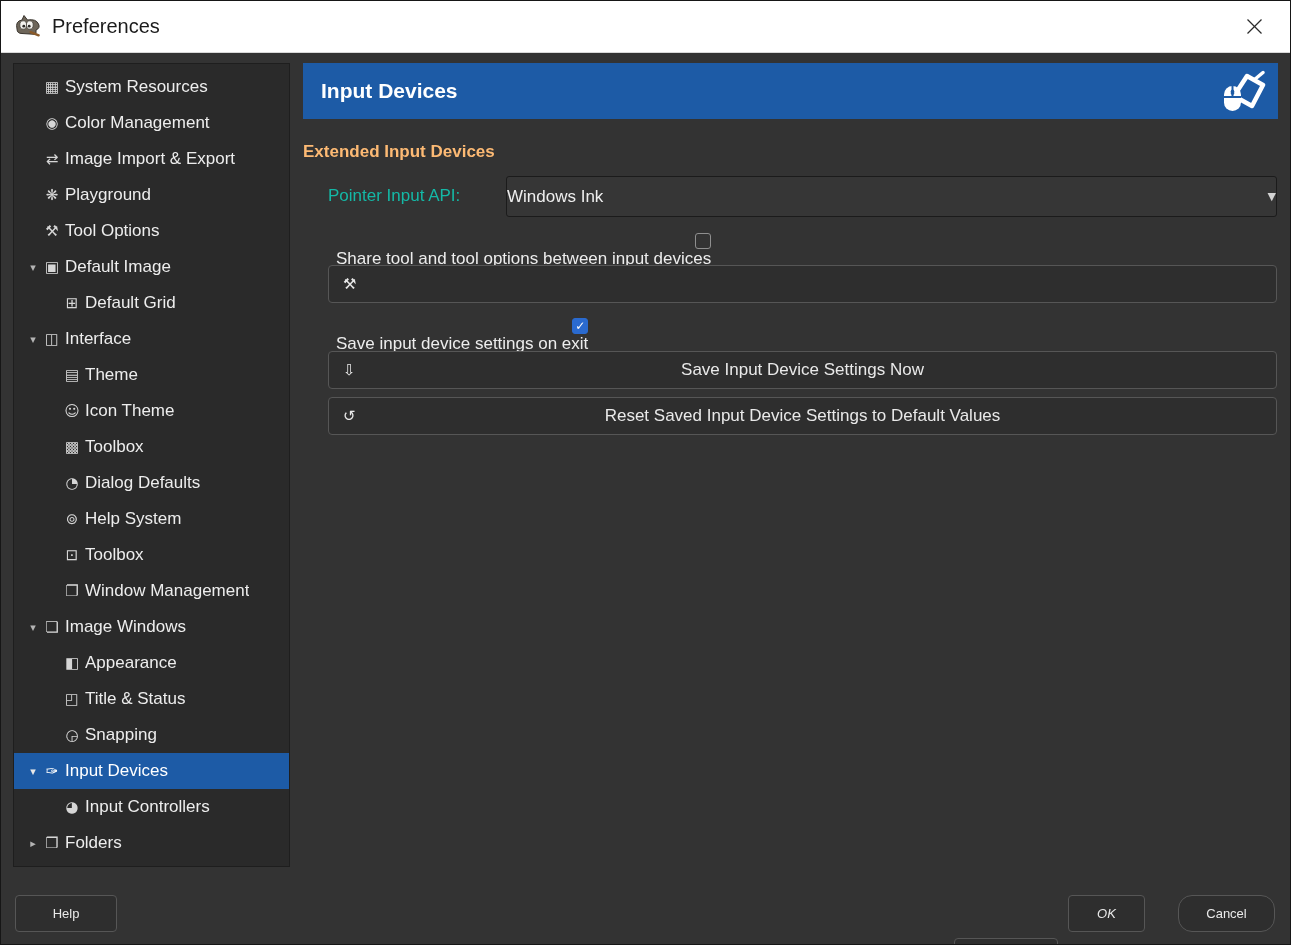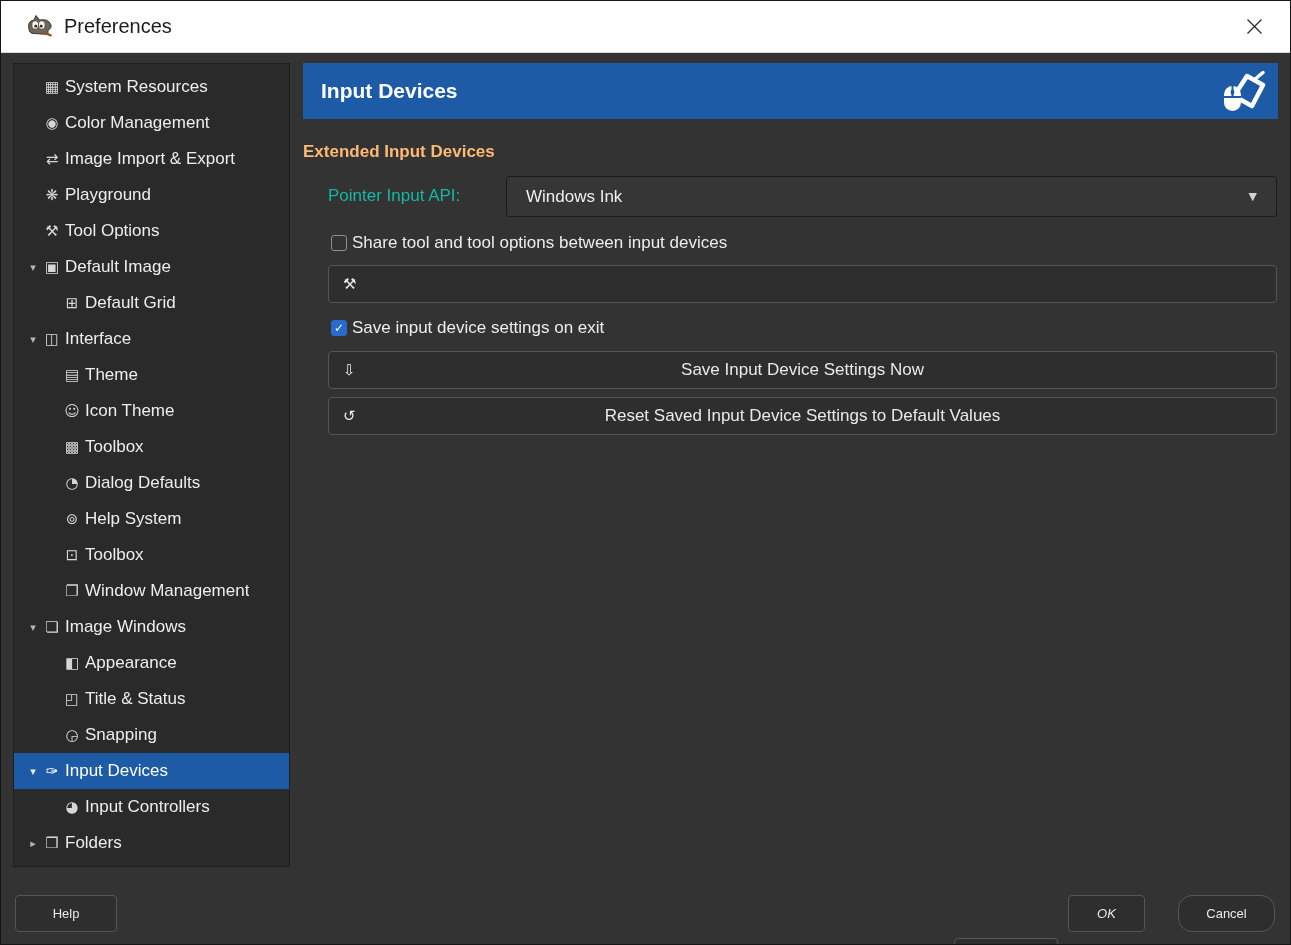--- a/index.html
+++ b/index.html
@@ -4,21 +4,21 @@
 <style>
   html,body{margin:0;padding:0;background:#555;}
   .window{
     position:relative; width:1291px; height:945px; box-sizing:border-box;
     background:var(--body-bg,#333333); border:1px solid #161616; overflow:hidden;
     font-family:"Liberation Sans","DejaVu Sans",sans-serif;
     -webkit-font-smoothing:antialiased;
   }
   
   .titlebar{position:absolute;left:0;top:0;right:0;height:52px;background:var(--titlebar-bg,#ffffff);
-    display:flex;align-items:center;padding-left:24px;box-sizing:border-box;border-bottom:1px solid #d9d9d9;}
+    display:flex;align-items:center;padding-left:12px;box-sizing:border-box;border-bottom:1px solid #d9d9d9;}
   .titlebar-title{font-size:20px;color:#1b1b1b;margin-left:9px;}
   .close-button{position:absolute;right:12px;top:0;width:48px;height:51px;display:flex;align-items:center;justify-content:center;cursor:default;}
   
   .sidebar{position:absolute;left:12px;top:62px;width:277px;height:804px;background:var(--sidebar-bg,#2a2a2a);
     border:1px solid #1e1e1e;box-sizing:border-box;padding-top:5px;overflow:hidden;}
   .tree-row{height:36px;display:flex;align-items:center;color:#ededed;font-size:17px;padding-left:10px;white-space:nowrap;}
   .tree-row.level1{padding-left:30px;}
   .tree-row.selected{background:var(--accent,#1d5ba6);color:#ffffff;}
   .expander{width:18px;flex:0 0 18px;font-size:11px;color:#b4b4b4;text-align:center;font-family:"DejaVu Sans",sans-serif;}
   .tree-row.selected .expander{color:#e8e8e8;}
@@ -27,23 +27,23 @@
   .tree-label{overflow:hidden;}
   
   .content-header{position:absolute;left:302px;top:62px;width:975px;height:56px;background:var(--accent,#1d5ba6);
     display:flex;align-items:center;padding:0 18px;box-sizing:border-box;}
   .content-header .page-title{font-size:21px;font-weight:bold;color:#ffffff;}
   .header-device-icon{position:absolute;right:12px;top:7px;}
   .section-title{position:absolute;left:302px;top:141px;font-size:17px;font-weight:bold;color:#fdba74;}
   .field-label{position:absolute;left:327px;top:185px;font-size:17px;color:#14b8a6;}
   .dropdown{position:absolute;left:505px;top:175px;width:771px;height:41px;box-sizing:border-box;
     background:#363636;border:1px solid #1b1b1b;border-radius:3px;display:flex;align-items:center;
-    padding:0 19px;color:#eeeeee;font-size:17px;cursor:default;}
+    padding:0 0;color:#eeeeee;font-size:17px;cursor:default;}
   .dropdown-arrow{margin-left:auto;font-size:11px;color:#d2d2d2;font-family:"DejaVu Sans",sans-serif;}
-  .check-row{position:absolute;display:flex;align-items:center;}
+  .check-row{position:absolute;display:flex;align-items:flex-end;flex-direction:column;}
   .check-row .checkbox{width:16px;height:16px;box-sizing:border-box;border:1px solid #8f8f8f;border-radius:3px;
     background:transparent;display:flex;align-items:center;justify-content:center;flex:0 0 16px;}
   .check-row .checkbox .checkmark{display:none;color:#fff;font-size:12px;font-weight:bold;line-height:1;font-family:"DejaVu Sans",sans-serif;}
   .check-row .checkbox.checked{background:var(--checkbox-blue,#2a6acf);border-color:var(--checkbox-blue,#2a6acf);}
   .check-row .checkbox.checked .checkmark{display:block;}
   .check-label{font-size:17px;color:#ededed;margin-left:5px;}
   .wide-button{position:absolute;left:327px;width:949px;height:38px;box-sizing:border-box;background:var(--button-bg,#2e2e2e);
     border:1px solid #565656;border-radius:4px;display:flex;align-items:center;justify-content:center;
     color:#e9e9e9;font-size:17px;cursor:default;}
   .wide-button .btn-icon{position:absolute;left:14px;font-size:15px;color:#e9e9e9;font-family:"DejaVu Sans",sans-serif;}

